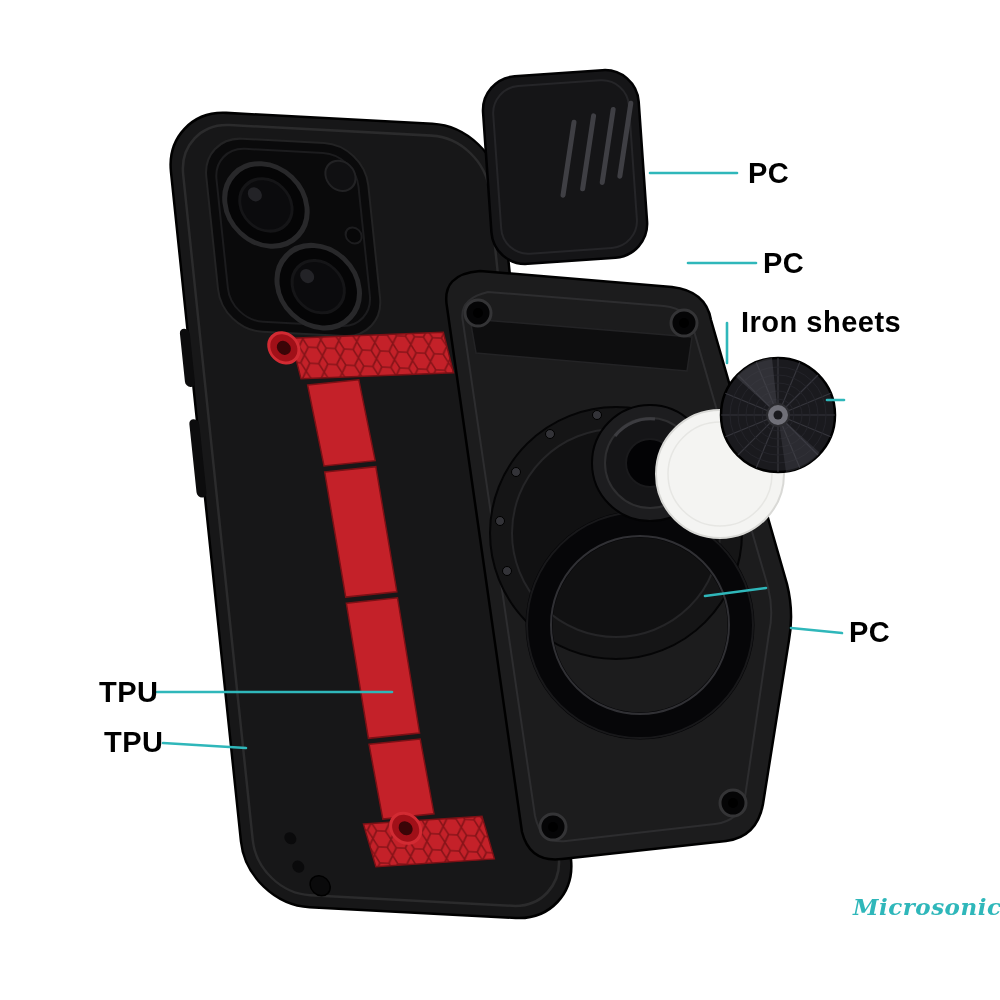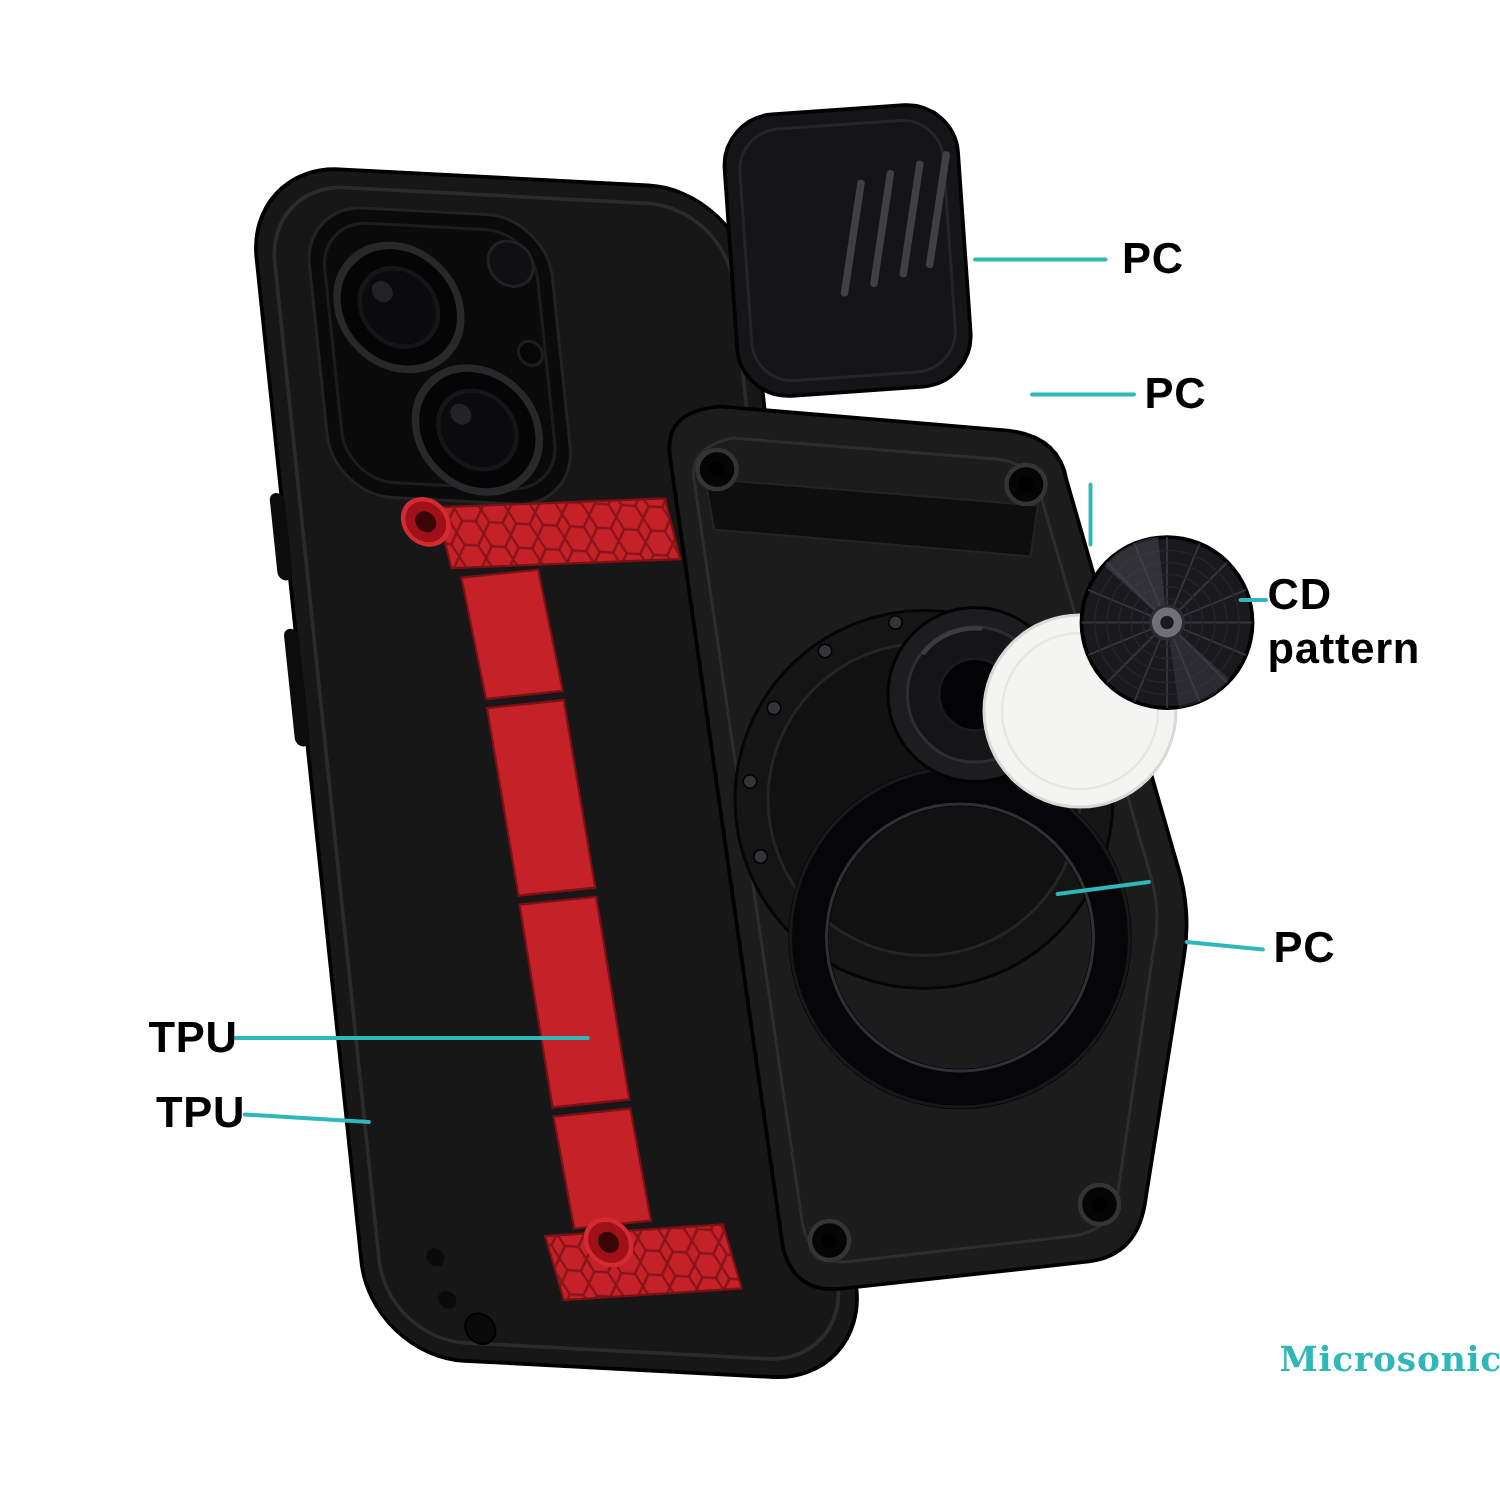--- a/index.html
+++ b/index.html
@@ -16,21 +16,21 @@
     font-family:"Liberation Sans",sans-serif;
     margin-top:11px;
   }
   .stage svg{position:absolute;left:0;top:0;}
   .callout{
     position:absolute;font-weight:bold;font-size:29px;line-height:36px;
     color:var(--label);letter-spacing:.5px;white-space:nowrap;
   }
   .callout.wrap{white-space:normal;width:130px;}
   .watermark{
-    position:absolute;font-family:"DejaVu Serif",serif;
+    position:absolute;font-family:"DejaVu Serif",serif;font-style:italic;
     font-weight:bold;font-size:23px;color:var(--accent);letter-spacing:.5px;
   }
   .leader{stroke:var(--accent);stroke-width:2.6;stroke-linecap:round;fill:none;}
   .tpu{fill:var(--tpu-red);stroke:#7c1015;stroke-width:1.5;}
   .tpu-hex{fill:url(#hexp);stroke:#7c1015;stroke-width:1.5;}
 </style>
 </head>
 <body>
 
 <div class="stage">
@@ -164,20 +164,20 @@
       <line class="leader" x1="827" y1="389" x2="844" y2="389"></line>
       <line class="leader" x1="705" y1="585" x2="766" y2="577"></line>
       <line class="leader" x1="791" y1="617" x2="842" y2="622"></line>
       <line class="leader" x1="157" y1="681" x2="392" y2="681"></line>
       <line class="leader" x1="163" y1="732" x2="246" y2="737"></line>
     </g>
   </svg>
 
   <div class="callout" style="left:748px;top:144px">PC</div>
   <div class="callout" style="left:763px;top:234px">PC</div>
-  <div class="callout wrap" style="left:845px;top:368px">CD pattern</div>
+  <div class="callout" style="left:741px;top:293px">Iron sheets</div>
   <div class="callout" style="left:849px;top:603px">PC</div>
   <div class="callout" style="left:99px;top:663px">TPU</div>
   <div class="callout" style="left:104px;top:713px">TPU</div>
 
   <div class="watermark" style="left:853px;top:882px">Microsonic</div>
 
 </div>
 
 </body></html>

